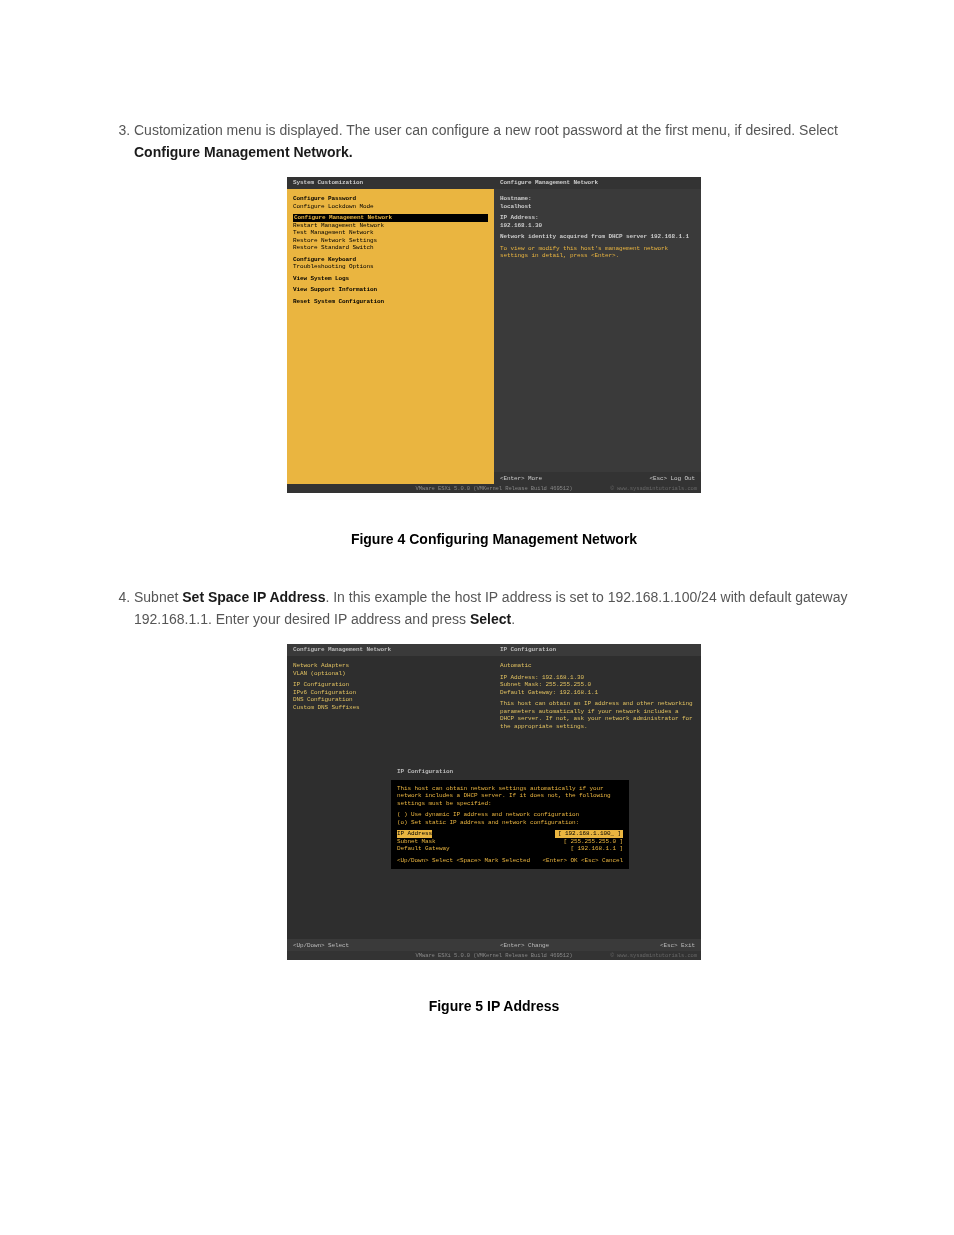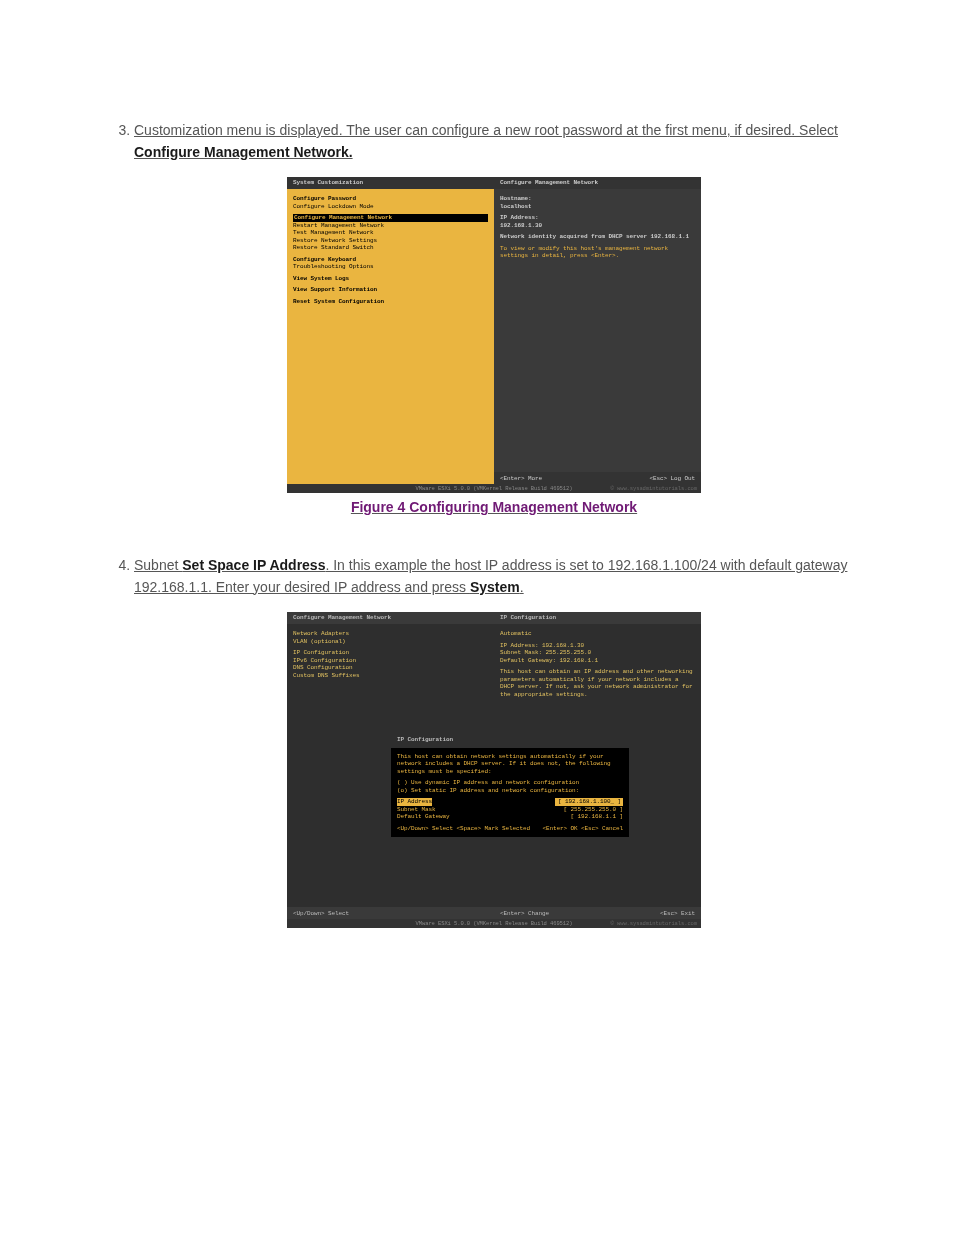--- a/index.html
+++ b/index.html
@@ -5,28 +5,28 @@
   * { box-sizing: border-box; margin: 0; padding: 0; }
   body {
     font-family: Arial, Helvetica, sans-serif;
     background: #fff;
     color: #565656;
     width: 954px;
     padding: 120px 100px 200px 100px;
     font-size: 14px;
     line-height: 1.55;
   }
-  ol { list-style: decimal; padding-left: 34px; text-decoration: underline; }
+  ol { list-style: decimal; padding-left: 34px; }
   li { margin-bottom: 14px; color: #565656; }
   .bold { font-weight: 700; color: #1a1a1a; }
   .figure-caption {
     text-align: center;
     font-weight: 700;
-    color: #701a75;
-    margin: 4px 0 36px 0;
+    color: #000000;
+    margin: 36px 0 36px 0;
     font-size: 14px;
   }
   
   .dcui {
     width: 414px;
     height: 316px;
     margin: 14px auto 0 auto;
     background: #000;
     font-family: "Courier New", monospace;
     font-size: 6px;
@@ -144,21 +144,21 @@
       </div>
       <div class="dcui-statusbar">
         <span>VMware ESXi 5.0.0 (VMKernel Release Build 469512)</span>
         <span class="brand">© www.sysadmintutorials.com</span>
       </div>
     </div>
     <div class="figure-caption">Figure 4 Configuring Management Network</div>
   </li>
 
   <li>
-    <span>Subnet </span><span class="bold">Set Space IP Address</span><span>. In this example the host IP address is set to 192.168.1.100/24 with default gateway 192.168.1.1. Enter your desired IP address and press </span><span class="bold">System</span><span>.</span>
+    <span>Subnet </span><span class="bold">Set Space IP Address</span><span>. In this example the host IP address is set to 192.168.1.100/24 with default gateway 192.168.1.1. Enter your desired IP address and press </span><span class="bold">Select</span><span>.</span>
 
     
     <div class="dcui fig5">
       <div class="dcui-half dcui-left">
         <div class="dcui-titlebar">Configure Management Network</div>
         <div class="dcui-body fg-gold">
           <span class="dcui-menuitem">Network Adapters</span>
           <span class="dcui-menuitem">VLAN (optional)</span>
           <div class="spacer4"></div>
           <span class="dcui-menuitem">IP Configuration</span>
@@ -213,14 +213,15 @@
             <span>&lt;Enter&gt; OK  &lt;Esc&gt; Cancel</span>
           </div>
         </div>
       </div>
 
       <div class="dcui-statusbar">
         <span>VMware ESXi 5.0.0 (VMKernel Release Build 469512)</span>
         <span class="brand">© www.sysadmintutorials.com</span>
       </div>
     </div>
+    <div class="figure-caption">Figure 5 IP Address</div>
   </li>
 </ol>
 
 </body></html>

